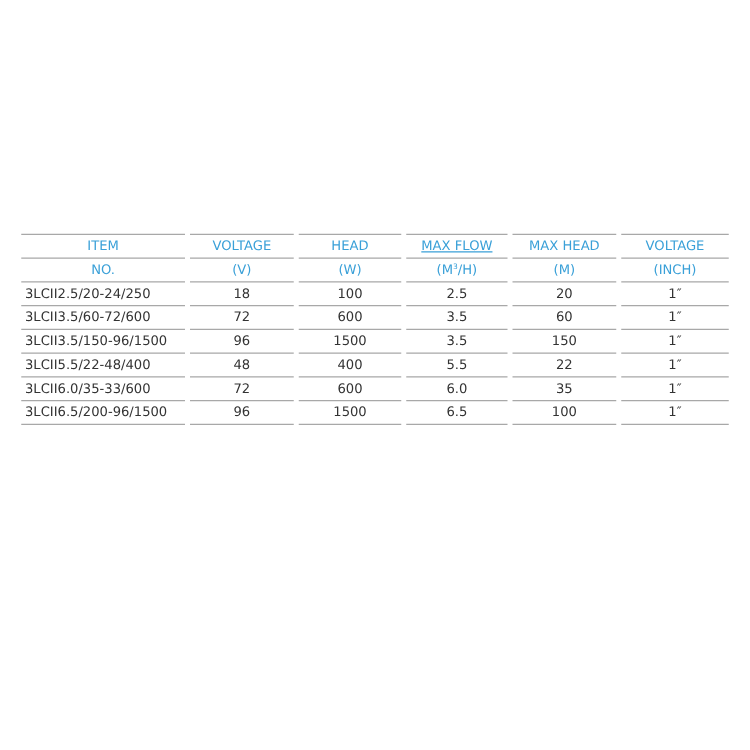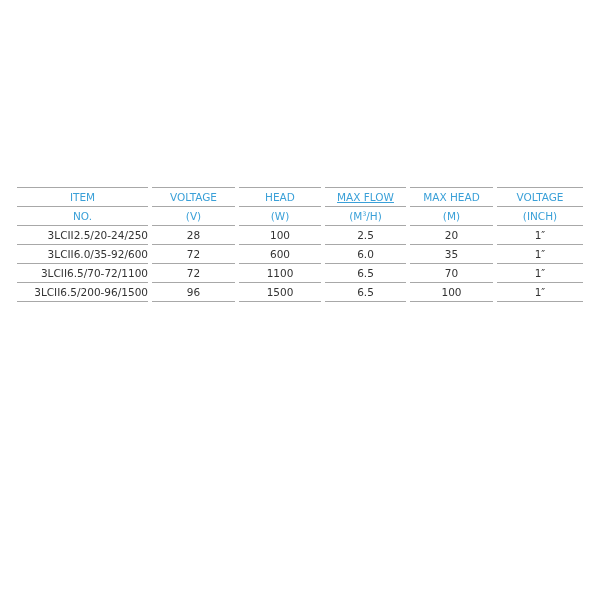--- a/index.html
+++ b/index.html
@@ -31,21 +31,21 @@
       line-height: 18px;
     }
     .spec-table thead tr:first-child th {
       border-top: 1px solid #a8a8a8;
     }
     .spec-table th {
       font-weight: normal;
       color: #3aa0d8;
     }
     .spec-table td.item {
-      text-align: right;
+      text-align: left;
       padding-left: 3px;
       margin-left: 33px;
     }
     .col-item { width: 131px; }
     .col-voltage { width: 83px; }
     .col-power { width: 82px; }
     .col-flow { width: 81px; text-decoration: underline; }
     .col-head { width: 83px; }
     .col-outlet { width: 86px; }
     sup { font-size: 6px; vertical-align: 4px; line-height: 0; }
@@ -68,40 +68,56 @@
       <th>(V)</th>
       <th>(W)</th>
       <th><span>(M</span><sup>3</sup><span>/H)</span></th>
       <th>(M)</th>
       <th>(INCH)</th>
     </tr>
   </thead>
   <tbody id="table-body">
     <tr>
         <td class="item">3LCII2.5/20-24/250</td>
-        <td>28</td>
+        <td>18</td>
         <td>100</td>
         <td>2.5</td>
         <td>20</td>
         <td>1″</td>
       </tr>
     <tr>
-        <td class="item">3LCII6.0/35-92/600</td>
+        <td class="item">3LCII3.5/60-72/600</td>
+        <td>72</td>
+        <td>600</td>
+        <td>3.5</td>
+        <td>60</td>
+        <td>1″</td>
+      </tr>
+    <tr>
+        <td class="item">3LCII3.5/150-96/1500</td>
+        <td>96</td>
+        <td>1500</td>
+        <td>3.5</td>
+        <td>150</td>
+        <td>1″</td>
+      </tr>
+    <tr>
+        <td class="item">3LCII5.5/22-48/400</td>
+        <td>48</td>
+        <td>400</td>
+        <td>5.5</td>
+        <td>22</td>
+        <td>1″</td>
+      </tr>
+    <tr>
+        <td class="item">3LCII6.0/35-33/600</td>
         <td>72</td>
         <td>600</td>
         <td>6.0</td>
         <td>35</td>
-        <td>1″</td>
-      </tr>
-    <tr>
-        <td class="item">3LCII6.5/70-72/1100</td>
-        <td>72</td>
-        <td>1100</td>
-        <td>6.5</td>
-        <td>70</td>
         <td>1″</td>
       </tr>
     <tr>
         <td class="item">3LCII6.5/200-96/1500</td>
         <td>96</td>
         <td>1500</td>
         <td>6.5</td>
         <td>100</td>
         <td>1″</td>
       </tr>

